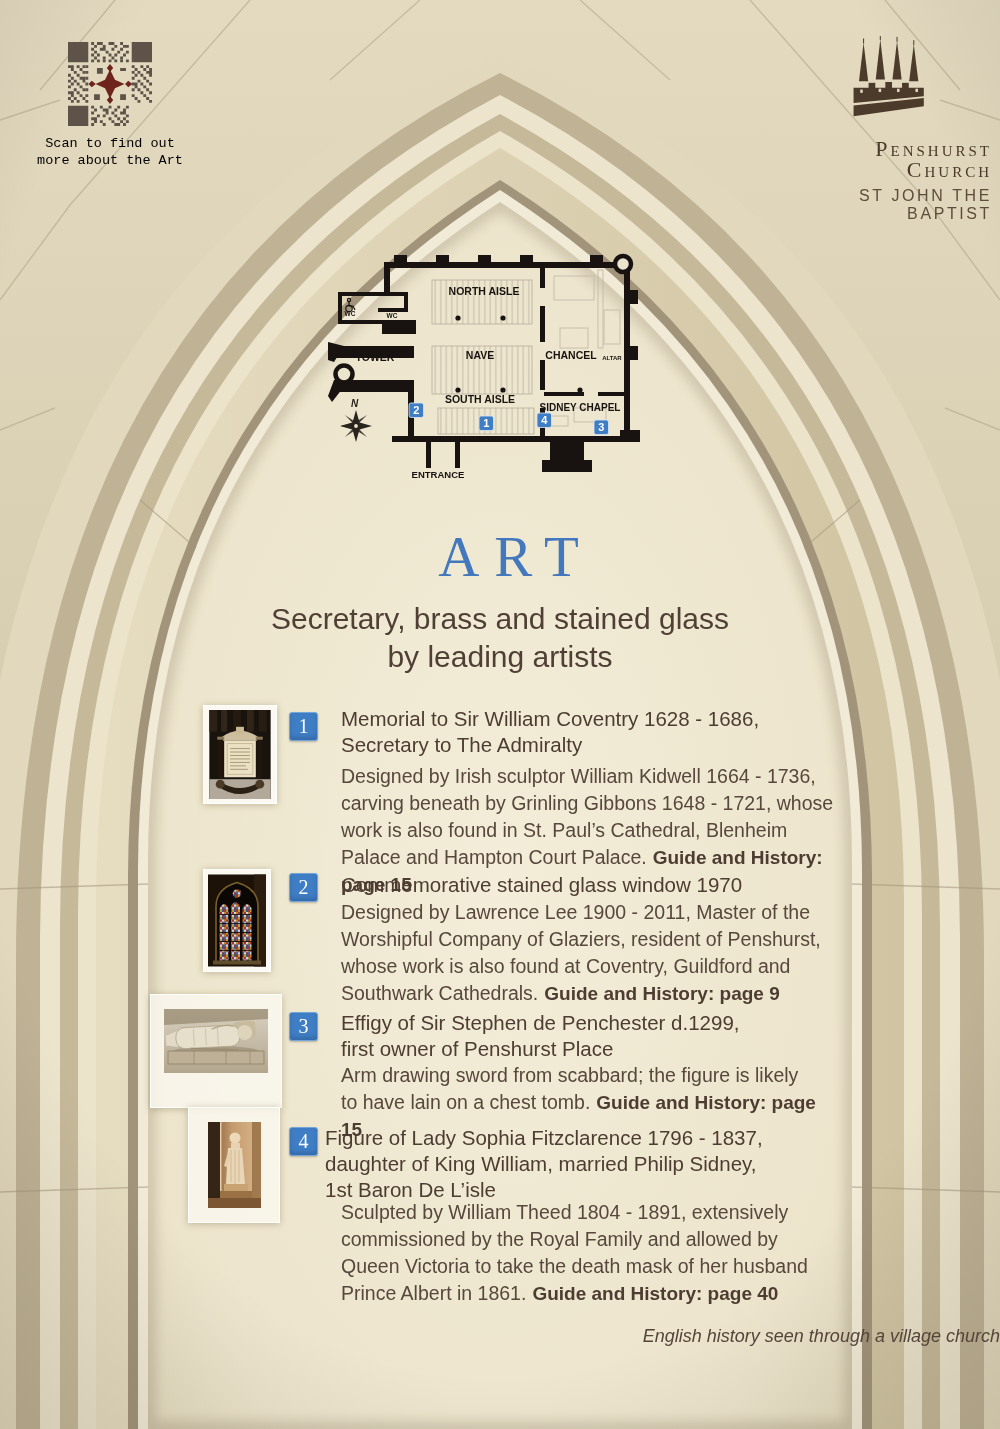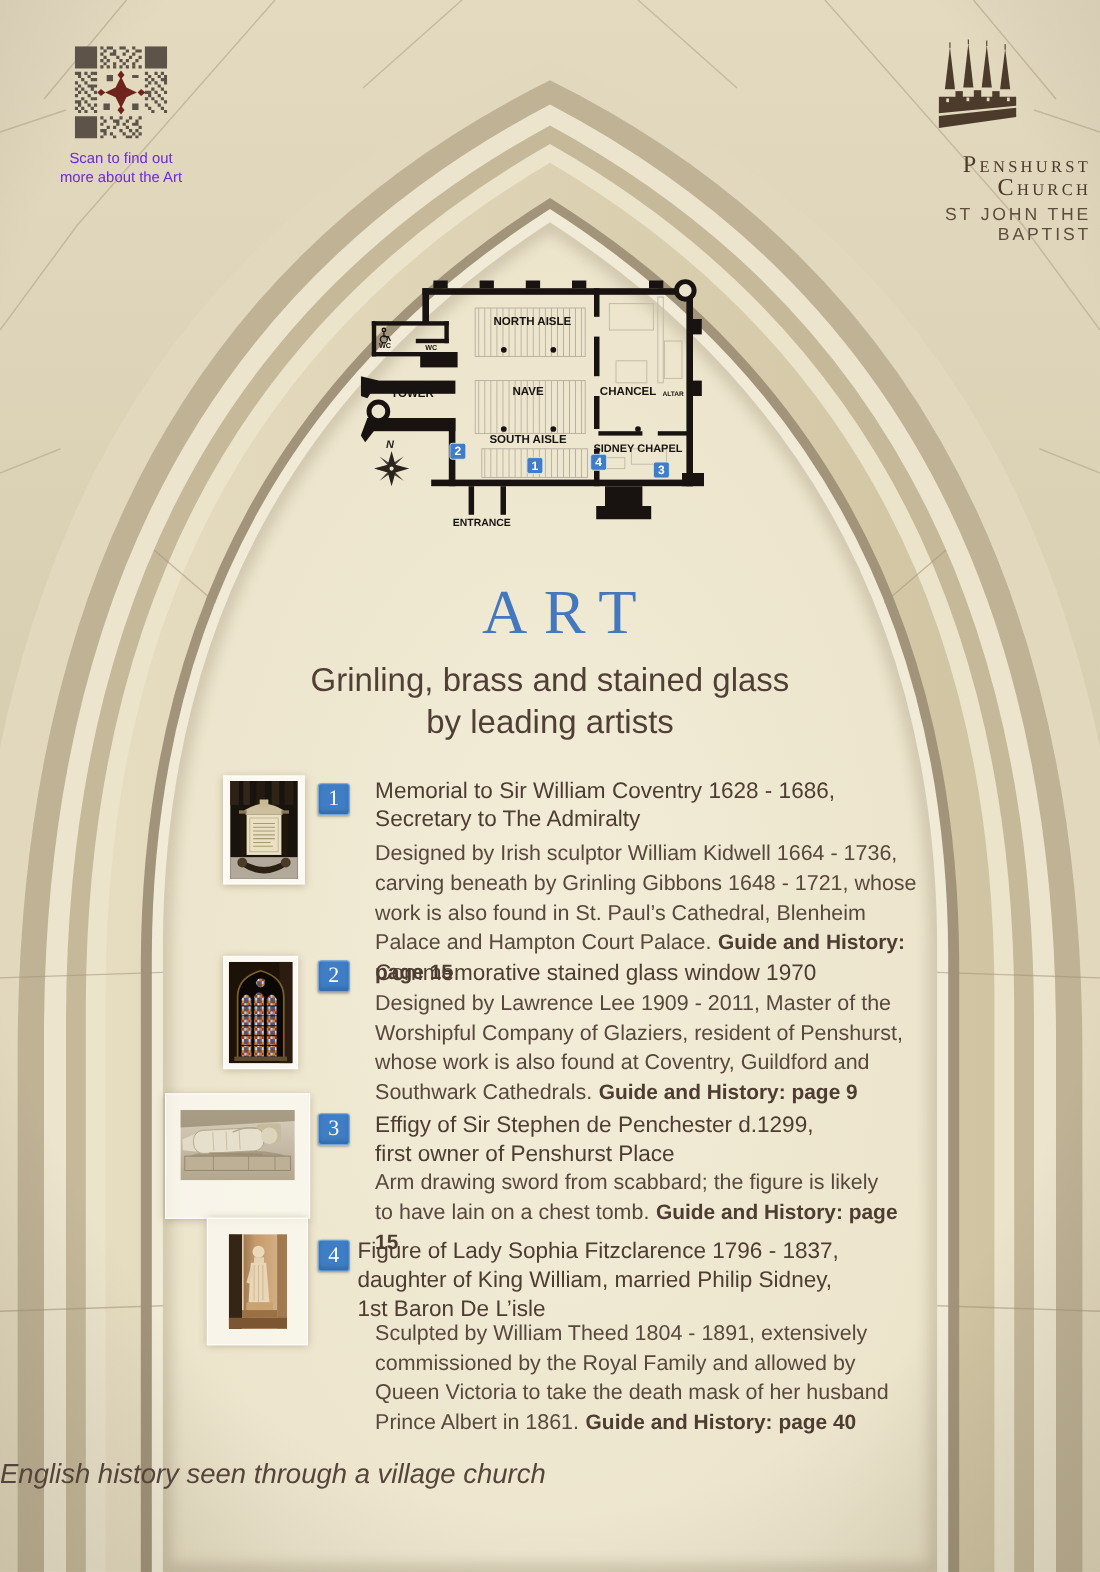--- a/index.html
+++ b/index.html
@@ -4,21 +4,21 @@
 <style>
   html,body{margin:0;padding:0;}
   body{width:1000px;height:1429px;position:relative;overflow:hidden;
        font-family:"Liberation Sans",sans-serif;background:#d8cfb6;}
   .abs{position:absolute;}
   svg{display:block;}
 
   
   #qr-block{left:20px;top:42px;width:180px;text-align:center;}
   #qr-block svg{margin:0 auto;}
-  .qr-caption{margin-top:9px;font-size:13.5px;line-height:17px;color:#6d28d9;white-space:pre-line;}
+  .qr-caption{margin-top:9px;font-size:13.5px;line-height:17px;color:#000000;white-space:pre-line;font-family:Liberation Mono, monospace;}
 
   #logo-block{left:782px;top:36px;width:210px;text-align:right;color:#4a3a2a;}
   #logo-block svg{margin:0 auto;}
   .logo-line1,.logo-line2{font-family:"Liberation Serif",serif;font-variant:small-caps;
      font-size:22px;letter-spacing:3px;line-height:21px;color:#4a3a2a;}
   .logo-dedication{margin-top:7px;font-size:16px;letter-spacing:2.6px;color:#5d4d3c;text-transform:uppercase;}
 
   
   #art-title{left:0;top:524px;width:1000px;text-align:center;padding-left:16px;
      font-family:"Liberation Serif",serif;font-size:57px;letter-spacing:15px;color:#4478bd;}
@@ -29,22 +29,22 @@
   .card{background:#fbf9f1;box-shadow:0 1px 7px rgba(105,90,55,.35);border:1px solid rgba(255,255,255,.9);}
   .card3{background:rgba(251,249,241,.78);}
   .badge{width:27px;height:27px;background:#3f7ec5;border:1px solid #73a5d9;border-radius:3px;
      box-shadow:inset 0 -3px 4px rgba(20,50,90,.25),0 1px 2px rgba(60,50,30,.3);
      color:#fff;font-family:"Liberation Serif",serif;font-size:20px;line-height:26px;text-align:center;}
   .etitle{width:492px;font-size:20.5px;line-height:26px;font-weight:normal;color:#4d3c31;white-space:pre-line;}
   .ebody{width:500px;font-size:19.5px;line-height:27px;color:#57473c;}
   .ebody>span{white-space:pre-line;}
   .guide{font-size:19px;margin-left:6px;color:#4d3c31;}
 
-  #footer-quote{left:0;top:1326px;width:1000px;text-align:left;font-style:italic;
-     font-size:25px;color:#55443a;}
+  #footer-quote{left:0;top:1326px;width:1000px;text-align:right;font-style:italic;
+     font-size:18px;color:#55443a;}
 </style>
 </head>
 <body>
 
 <svg class="abs" style="left:0;top:0" width="1000" height="1429" viewBox="0 0 1000 1429">
   <defs>
     <linearGradient id="stoneV" x1="0" y1="0" x2="0" y2="1">
       <stop offset="0" stop-color="#e3dac0"></stop>
         <stop offset=".5" stop-color="#d7cdb0"></stop>
         <stop offset="1" stop-color="#cfc4a5"></stop>
@@ -262,21 +262,21 @@
       <text x="216.2" y="174" fill="#fff">4</text>
     </g>
     <g>
       <rect x="266" y="170" width="14.5" height="14.5" rx="2" fill="#3f7ec5" stroke="#dce9f5" stroke-width=".8"></rect>
       <text x="273.2" y="181" fill="#fff">3</text>
     </g>
   </g>
 </svg>
 
 <div id="art-title" class="abs">ART</div>
-<div id="subtitle" class="abs">Grinling, brass and stained glass
+<div id="subtitle" class="abs">Secretary, brass and stained glass
 by leading artists</div>
 
 <div class="card abs" style="left:203px;top:705px;width:72px;height:97px">
   <svg class="abs" style="left:4px;top:4px" width="64" height="89" viewBox="0 0 62 90">
     <rect width="62" height="90" fill="#19130e"></rect>
     <rect x="0" width="8" height="22" fill="#2c2114"></rect>
       <rect x="12" width="6" height="22" fill="#33261a"></rect>
       <rect x="24" width="8" height="22" fill="#241a10"></rect>
       <rect x="38" width="7" height="22" fill="#302416"></rect>
       <rect x="50" width="8" height="22" fill="#271d12"></rect>
@@ -328,21 +328,21 @@
     <path d="M23 86 V32 Q27.5 23 32 32 V86 Z" fill="url(#gl)"></path>
     <path d="M34.5 86 V34 Q39 25 43.5 34 V86 Z" fill="url(#gl)"></path>
     <circle cx="29" cy="19" r="4.5" fill="url(#gl)" stroke="#070503" stroke-width="0.8"></circle>
     <path d="M11 40H45M11 49H45M11 58H45M11 67H45M11 76H45" stroke="#0a0603" stroke-width="0.8"></path>
     <rect x="5" y="86" width="48" height="4" fill="#5f4d2c"></rect>
   </svg>
 </div>
 <div class="badge abs" style="left:289px;top:873px">2</div>
 <div class="etitle abs" style="left:341px;top:872px">Commemorative stained glass window 1970</div>
 <div class="ebody abs" style="left:341px;top:899px">
-  <span>Designed by Lawrence Lee 1909 - 2011, Master of the
+  <span>Designed by Lawrence Lee 1900 - 2011, Master of the
 Worshipful Company of Glaziers, resident of Penshurst,
 whose work is also found at Coventry, Guildford and
 Southwark Cathedrals.</span><b class="guide">Guide and History: page 9</b>
 </div>
 
 <div class="card card3 abs" style="left:150px;top:994px;width:130px;height:112px">
   <svg class="abs" style="left:13px;top:14px" width="104" height="64" viewBox="0 0 104 64">
     <defs>
       <linearGradient id="bgE" x1="0" y1="0" x2="0" y2="1">
         <stop offset="0" stop-color="#d8d0bf"></stop>

